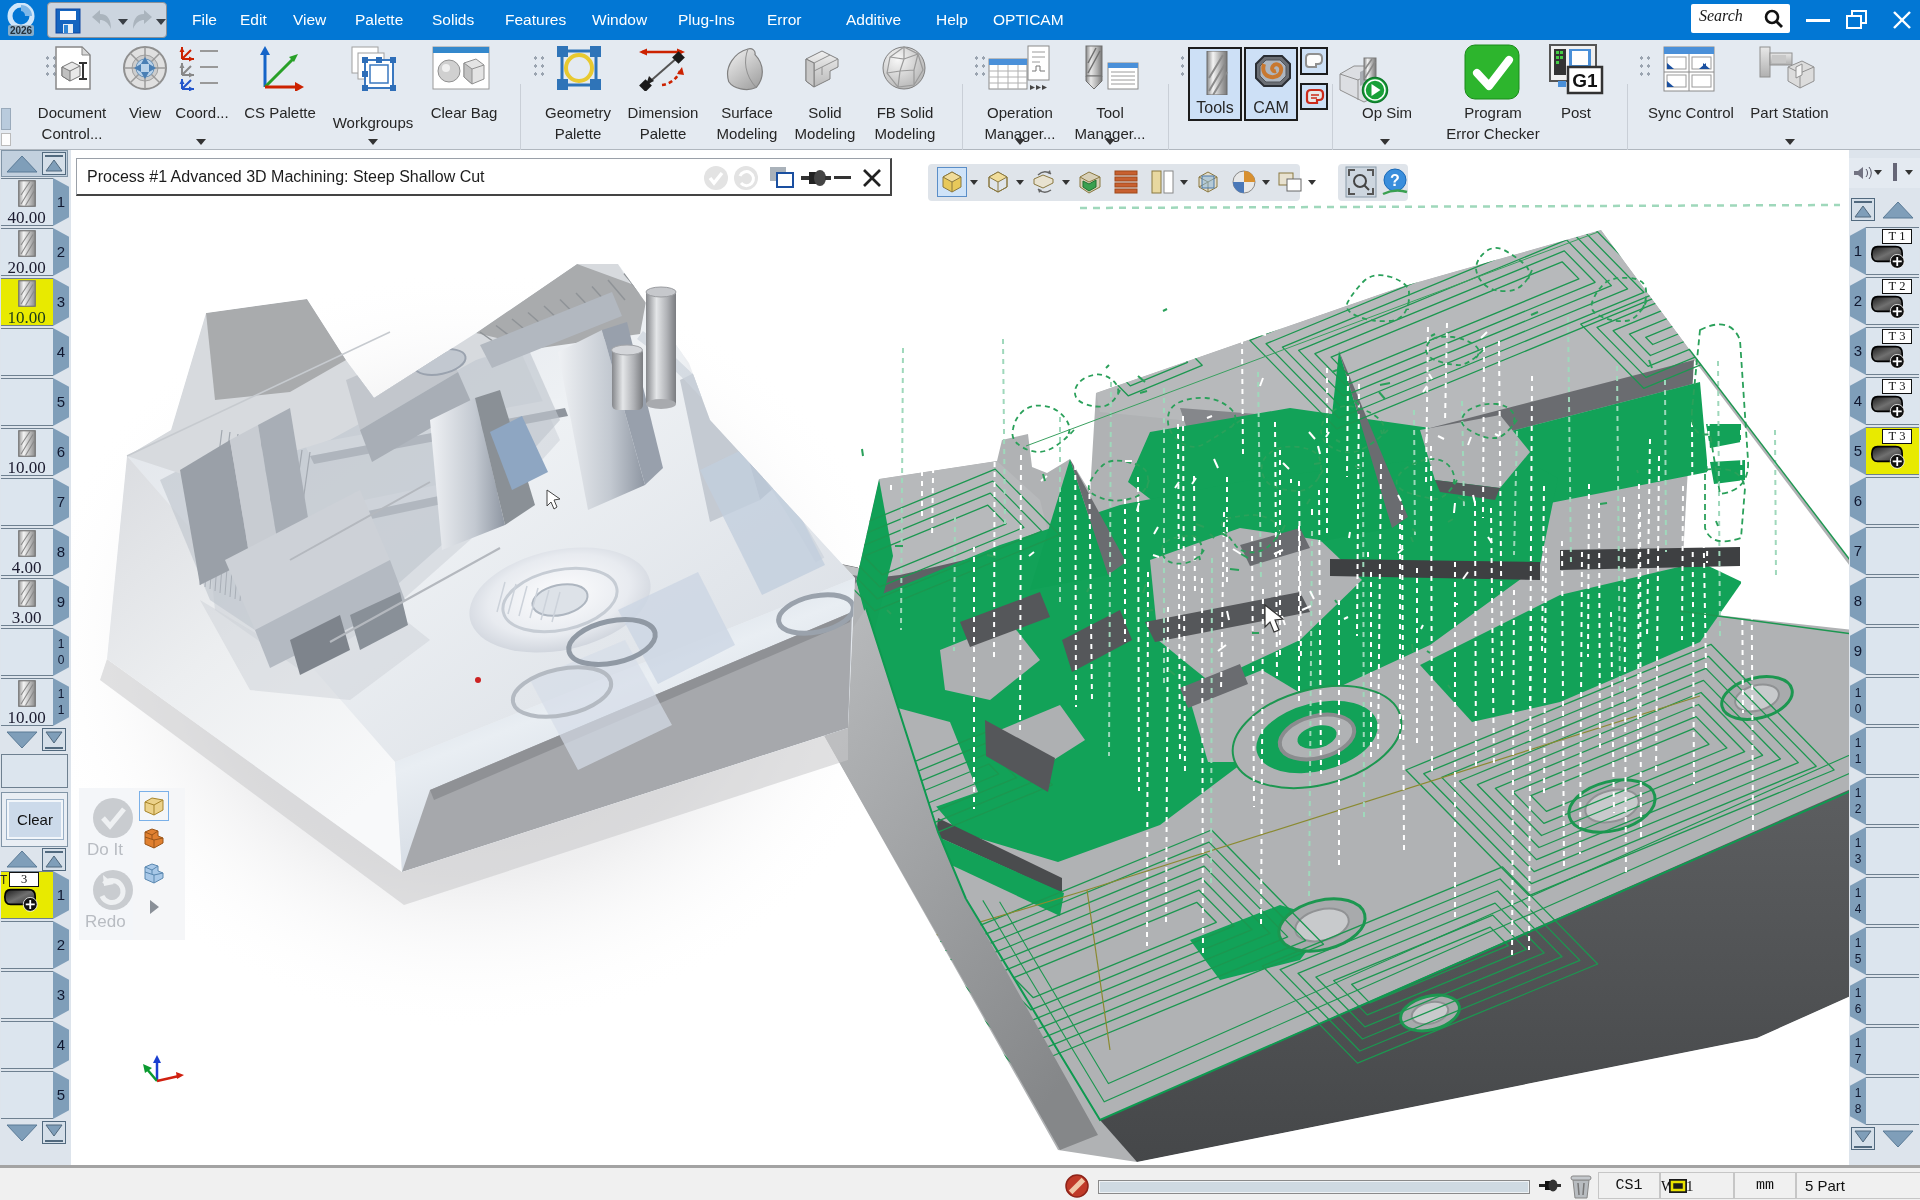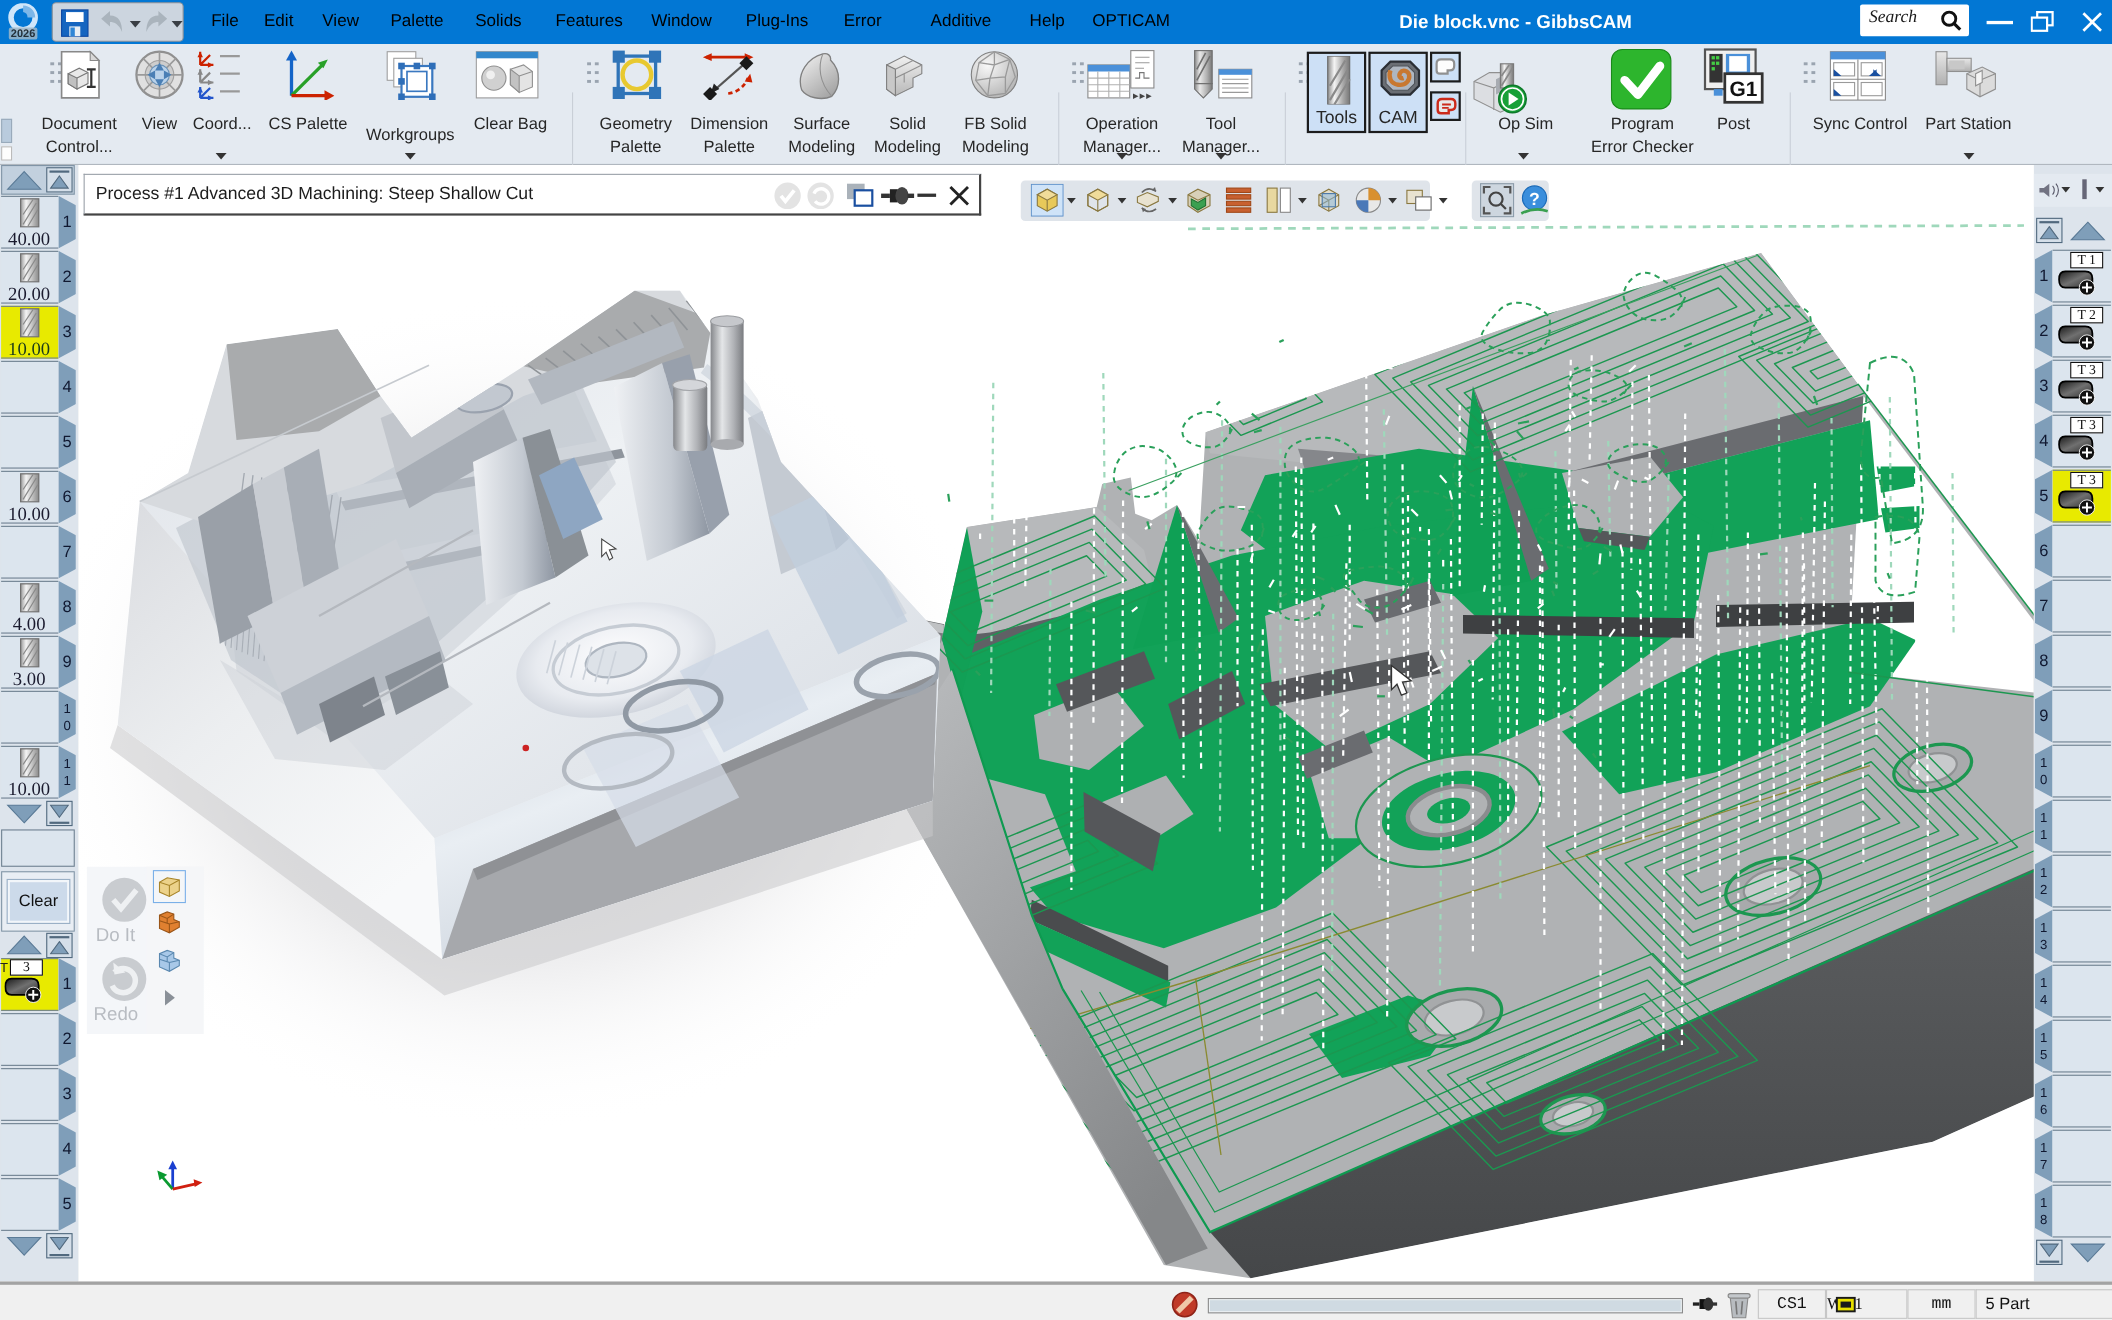--- a/index.html
+++ b/index.html
@@ -3,21 +3,21 @@
 <style>
 *{margin:0;padding:0;box-sizing:border-box}
 html,body{width:1920px;height:1200px;overflow:hidden;font-family:"Liberation Sans",sans-serif;background:#fff}
 .abs{position:absolute}
 #titlebar{position:absolute;left:0;top:0;width:1920px;height:40px;background:#0277d4;color:#fff}
 #ribbon{position:absolute;left:0;top:40px;width:1920px;height:110px;background:#e4eaf1;border-bottom:1px solid #b0b7bf}
 #canvas{position:absolute;left:71px;top:150px;width:1778px;height:1157px;background:#fff;overflow:hidden}
 #leftpanel{position:absolute;left:0;top:150px;width:71px;height:1015px;background:#eef1f5;border-right:1px solid #9aa2ab}
 #rightpanel{position:absolute;left:1849px;top:150px;width:71px;height:1015px;background:#eef1f5}
 #statusbar{position:absolute;left:0;top:1165px;width:1920px;height:35px;background:#f0f0f0;border-top:3px solid #a3a3a3}
-.menu{position:absolute;top:0;height:40px;line-height:40px;font-size:15.5px;color:#000000}
+.menu{position:absolute;top:0;height:40px;line-height:40px;font-size:15.5px;color:#ffffff}
 .glabel{position:absolute;font-size:15px;color:#262626;text-align:center;line-height:21px}
 .caret{position:absolute;width:0;height:0;border-left:5px solid transparent;border-right:5px solid transparent;border-top:6px solid #333}
 .vsep{position:absolute;top:44px;height:102px;width:1px;background:#c9cfd7}
 .handle{position:absolute;width:14px;height:24px;background-image:radial-gradient(circle,#9aa4b0 1.6px,transparent 1.8px);background-size:7px 8px}
 .statbox{position:absolute;top:4px;height:27px;border:1px solid #c6c6c6;background:#f0f0f0;font-size:15px;color:#111;line-height:26px}
 </style></head>
 <body>
 <div id="titlebar">
   <svg class="abs" style="left:6px;top:3px" width="30" height="34" viewBox="0 0 30 34">
     <circle cx="15" cy="13" r="11" fill="none" stroke="#cfe6fa" stroke-width="5"></circle>
@@ -46,21 +46,20 @@
   <div class="menu" style="left:293px">View</div>
   <div class="menu" style="left:355px">Palette</div>
   <div class="menu" style="left:432px">Solids</div>
   <div class="menu" style="left:505px">Features</div>
   <div class="menu" style="left:592px">Window</div>
   <div class="menu" style="left:678px">Plug-Ins</div>
   <div class="menu" style="left:767px">Error</div>
   <div class="menu" style="left:846px">Additive</div>
   <div class="menu" style="left:936px">Help</div>
   <div class="menu" style="left:993px">OPTICAM</div>
-  <div class="abs" style="left:1272px;top:0;width:240px;height:40px;line-height:40px;font-size:17px;font-weight:bold;color:#fff">Die block.vnc - GibbsCAM</div>
   <div class="abs" style="left:1691px;top:4px;width:99px;height:29px;background:#fff;border-radius:2px">
     <div class="abs" style="left:8px;top:3px;font-size:16px;font-style:italic;color:#1a1a1a;font-family:'Liberation Serif',serif">Search</div>
     <svg class="abs" style="left:72px;top:4px" width="22" height="22" viewBox="0 0 22 22">
       <circle cx="9" cy="9" r="6" fill="none" stroke="#111" stroke-width="2.6"></circle>
       <line x1="13.5" y1="13.5" x2="19" y2="19" stroke="#111" stroke-width="2.8"></line>
     </svg>
   </div>
   <div class="abs" style="left:1806px;top:19px;width:24px;height:2.5px;background:#fff"></div>
   <svg class="abs" style="left:1846px;top:10px" width="22" height="20" viewBox="0 0 22 20">
     <rect x="6" y="1" width="14" height="12" fill="none" stroke="#fff" stroke-width="2"></rect>

